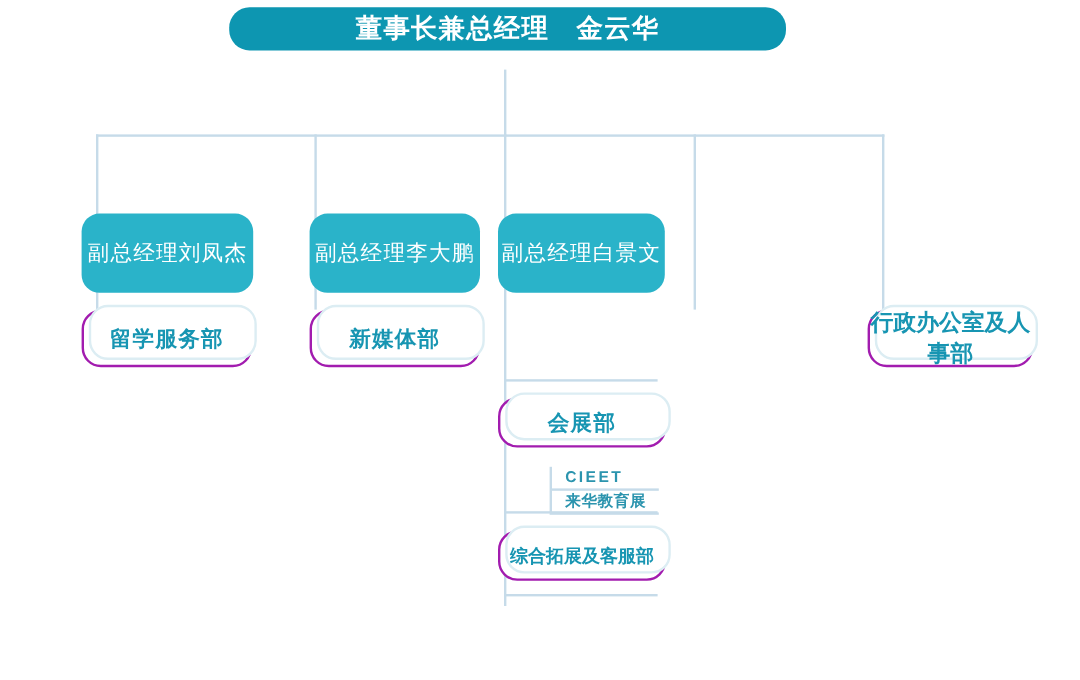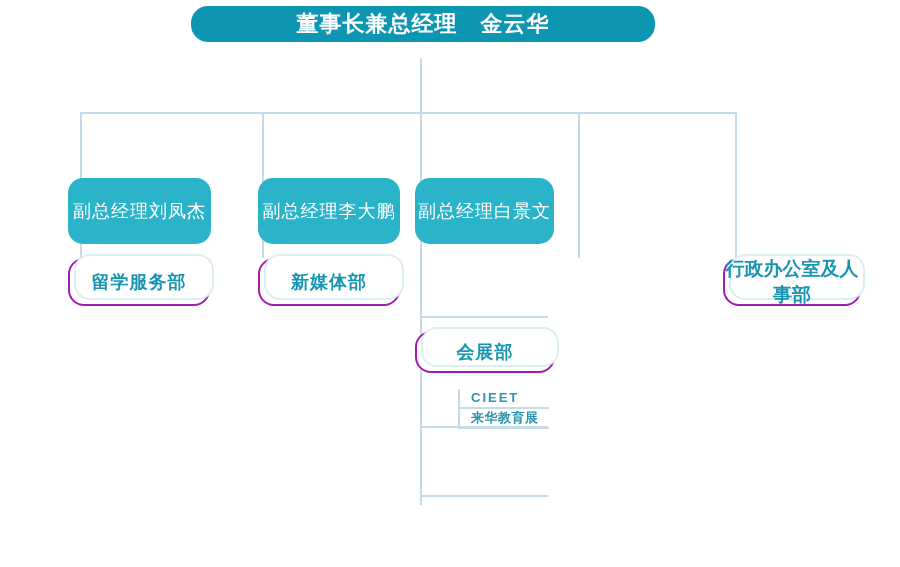--- a/index.html
+++ b/index.html
@@ -93,15 +93,18 @@
 
   <div class="box white" style="left:415px;top:331px;width:140px;height:42px">
     <span>会展部</span>
   </div>
 
   <div class="cieet">
     <div class="cieet-row en">CIEET</div>
     <div class="cieet-row cn">来华教育展</div>
   </div>
 
+  <div class="box white" style="left:415px;top:442px;width:140px;height:42px;font-size:15px;letter-spacing:0">
+    <span>综合拓展及客服部</span>
+  </div>
 
 
 </div>
 
 </body></html>

